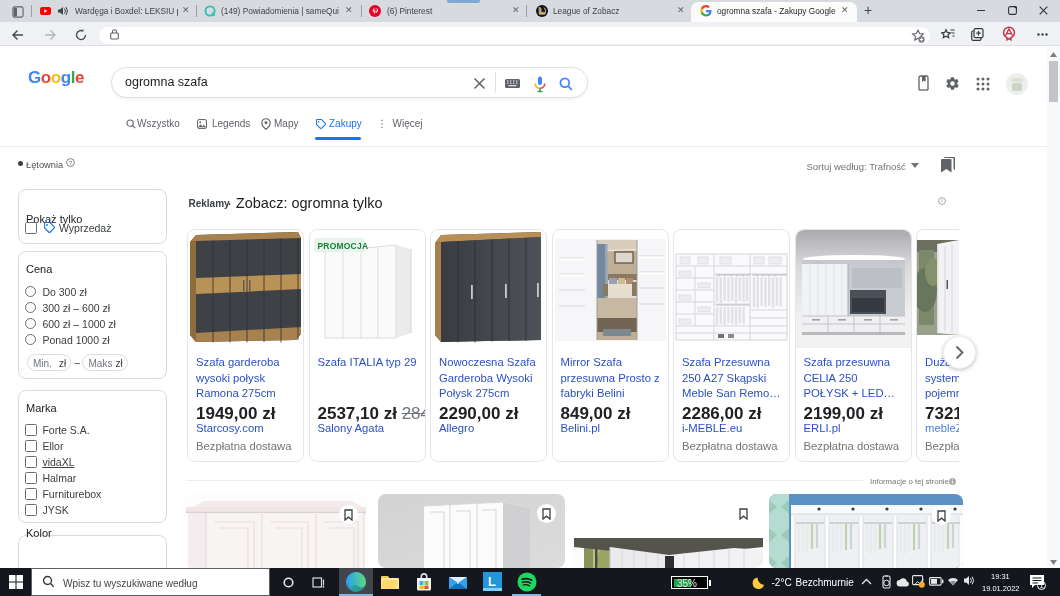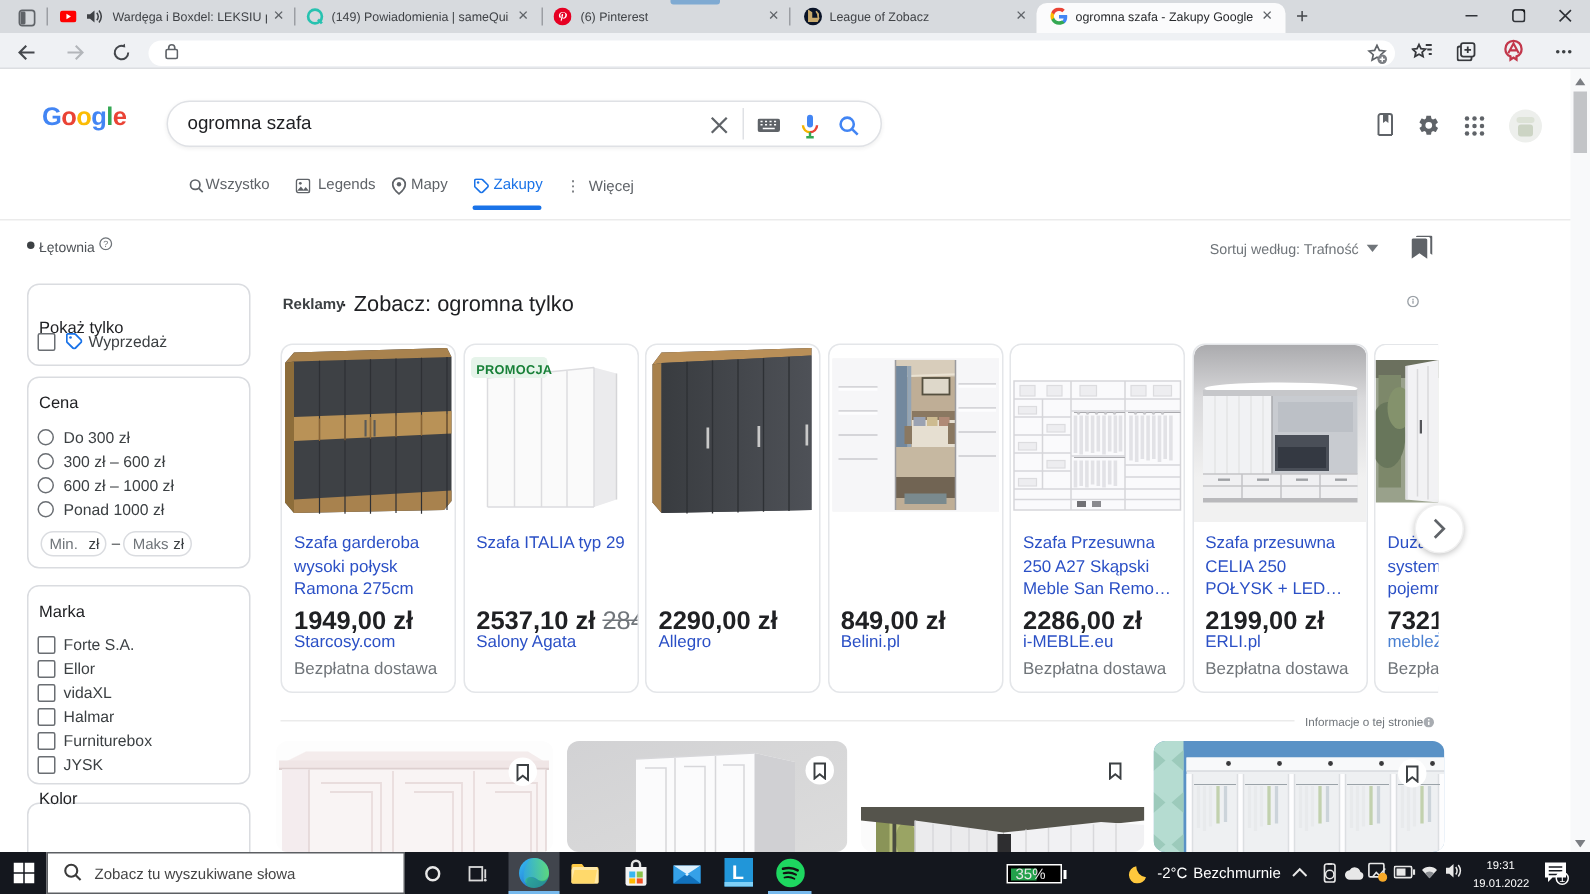--- a/index.html
+++ b/index.html
@@ -284,21 +284,21 @@
 <div class="abs" style="left:88.5px;top:357.5px;font-size:10px;color:#70757a;">Maks</div>
 <div class="abs" style="left:115.5px;top:357.5px;font-size:10px;color:#3c4043;">zł</div>
 
 <div class="sbox" style="top:390px;height:133px;"></div>
 <div class="sboxtitle" style="top:402px;">Marka</div>
 <div class="cb" style="top:424px;"></div>
     <div class="sbitem" style="top:424px;">Forte S.A.</div>
 <div class="cb" style="top:440px;"></div>
     <div class="sbitem" style="top:440px;">Ellor</div>
 <div class="cb" style="top:456px;"></div>
-    <div class="sbitem" style="top:456px;">vidaXL</div>
+    <div class="sbitem" style="top:456px;text-decoration:underline;">vidaXL</div>
 <div class="cb" style="top:472px;"></div>
     <div class="sbitem" style="top:472px;">Halmar</div>
 <div class="cb" style="top:488px;"></div>
     <div class="sbitem" style="top:488px;">Furniturebox</div>
 <div class="cb" style="top:504px;"></div>
     <div class="sbitem" style="top:504px;">JYSK</div>
 
 <div class="sbox" style="top:535px;height:60px;"></div>
 <div class="sboxtitle" style="top:527px;">Kolor</div>
 
@@ -362,20 +362,21 @@
 <polygon points="10,12 110,7 110,110 10,112" fill="url(#c3g)"></polygon>
 <g stroke="#2e3135" stroke-width="0.9">
           <path d="M27 11.2v101.2M44 10.4v102M61 9.6v102M78 8.8v102.3M95 8v102.7"></path>
         </g>
 <g fill="#c9c9c9">
           <rect x="40" y="55" width="1.8" height="14"></rect>
           <rect x="74" y="54" width="1.8" height="14"></rect>
           <rect x="106" y="53" width="1.8" height="14"></rect>
         </g>
 </svg>
+<div class="ctitle">Nowoczesna Szafa<br>Garderoba Wysoki<br>Połysk 275cm</div>
 <div class="cprice">2290,00 zł</div>
 <div class="cseller">Allegro</div>
 </div>
 
 <div class="card" style="left:551.5px;">
 <svg class="cimg" width="115" height="118" viewBox="0 0 115 118">
 <rect width="115" height="118" fill="#fff"></rect>
 <rect x="2" y="9" width="111" height="102" fill="#f2f2f4"></rect>
 <rect x="2" y="9" width="42" height="102" fill="#f6f6f8"></rect>
 <rect x="84" y="9" width="29" height="102" fill="#f6f6f8"></rect>
@@ -397,20 +398,21 @@
 <rect x="56" y="48" width="8" height="6" fill="#9aa2b2"></rect>
 <rect x="65" y="48" width="7" height="6" fill="#cdbb90"></rect>
 <rect x="73" y="48" width="7" height="6" fill="#b08a76"></rect>
 <rect x="50" y="54" width="5" height="12" fill="#8a7861"></rect>
 <rect x="79" y="52" width="5" height="14" fill="#8a7861"></rect>
 <rect x="44" y="68" width="40" height="22" fill="#c6b8a1"></rect>
 <rect x="44" y="88" width="40" height="14" fill="#716453"></rect>
 <rect x="50" y="99" width="28" height="7" fill="#7a8a8e"></rect>
 <path d="M44 10v100M84 10v100" stroke="#9b9b9f"></path>
 </svg>
+<div class="ctitle">Mirror Szafa<br>przesuwna Prosto z<br>fabryki Belini</div>
 <div class="cprice">849,00 zł</div>
 <div class="cseller">Belini.pl</div>
 </div>
 
 <div class="card" style="left:673px;">
 <svg class="cimg" width="115" height="118" viewBox="0 0 115 118">
 <rect width="115" height="118" fill="#fff"></rect>
 <rect x="2" y="24" width="111" height="86" fill="#fafafc" stroke="#d6d6da" stroke-width="1"></rect>
 <g stroke="#d6d6da" stroke-width="1" fill="none">
 <path d="M2 36h111M2 96h111M2 103h111M40 24v86M76 24v86M21 36v60M2 48h38M2 60h38M2 72h38M2 84h38M40 44h36M40 74h36M76 44h37M76 80h37M76 88h37"></path>
@@ -629,21 +631,21 @@
         <rect x="0" y="0" width="6.5" height="6.5"></rect>
         <rect x="7.5" y="0" width="6.5" height="6.5"></rect>
         <rect x="0" y="7.5" width="6.5" height="6.5"></rect>
         <rect x="7.5" y="7.5" width="6.5" height="6.5"></rect>
       </g>
     </svg>
 <svg class="abs" style="left:42px;top:575px" width="13" height="13" viewBox="0 0 13 13">
       <circle cx="5.5" cy="5.5" r="4" fill="none" stroke="#3b3b3b" stroke-width="1.4"></circle>
       <path d="M8.5 8.5l3.2 3.2" stroke="#3b3b3b" stroke-width="1.4"></path>
     </svg>
-<div class="abs" style="left:63px;top:577.5px;font-size:10px;color:#454545;">Zobacz tu wyszukiwane słowa</div>
+<div class="abs" style="left:63px;top:577.5px;font-size:10px;color:#454545;">Wpisz tu wyszukiwane według</div>
 
 <svg class="abs" style="left:283px;top:577px" width="11" height="11" viewBox="0 0 11 11">
       <circle cx="5.5" cy="5.5" r="4.3" fill="none" stroke="#e8e8e8" stroke-width="1.6"></circle>
     </svg>
 
 <svg class="abs" style="left:312px;top:576px" width="13" height="13" viewBox="0 0 13 13">
       <rect x="1" y="2" width="8.5" height="9" fill="none" stroke="#dadada" stroke-width="1.2"></rect>
       <path d="M11.5 3.5v6" stroke="#dadada" stroke-width="1.2"></path>
       <circle cx="11.5" cy="10.8" r="0.9" fill="#dadada"></circle>
     </svg>

